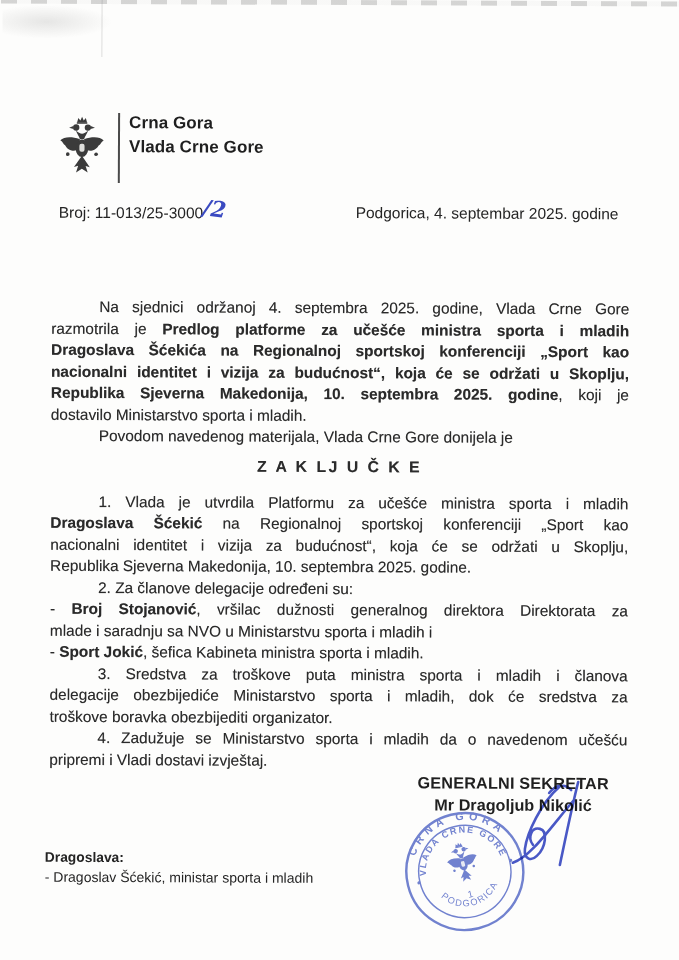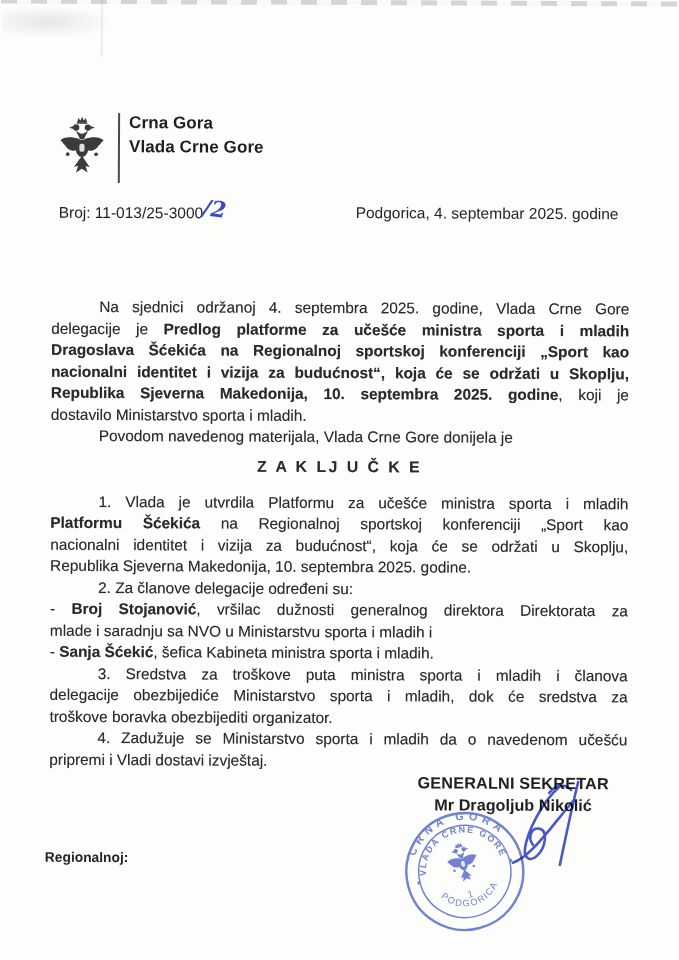--- a/index.html
+++ b/index.html
@@ -93,42 +93,42 @@
   </div>
 
   <div class="broj"><span>Broj: 11-013/25-3000</span><span class="handwritten">/2</span></div>
 
   <div class="dateline">Podgorica, 4. septembar 2025. godine</div>
 
   <div class="doc-body">
 
     <div>
       <div class="line j ind">Na sjednici održanoj 4. septembra 2025. godine, Vlada Crne Gore</div>
-      <div class="line j"><span>delegacije je </span><span class="b">Predlog platforme za učešće ministra sporta i mladih</span></div>
+      <div class="line j"><span>razmotrila je </span><span class="b">Predlog platforme za učešće ministra sporta i mladih</span></div>
       <div class="line j b">Dragoslava Šćekića na Regionalnoj sportskoj konferenciji „Sport kao</div>
       <div class="line j b">nacionalni identitet i vizija za budućnost“, koja će se održati u Skoplju,</div>
       <div class="line j"><span class="b">Republika Sjeverna Makedonija, 10. septembra 2025. godine</span><span>, koji je</span></div>
       <div class="line">dostavilo Ministarstvo sporta i mladih.</div>
       <div class="line ind">Povodom navedenog materijala, Vlada Crne Gore donijela je</div>
     </div>
 
     <div class="heading">Z A K LJ U Č K E</div>
 
     <div>
       <div class="line j ind">1. Vlada je utvrdila Platformu za učešće ministra sporta i mladih</div>
-      <div class="line j"><span class="b">Platformu Šćekića</span><span> na Regionalnoj sportskoj konferenciji „Sport kao</span></div>
+      <div class="line j"><span class="b">Dragoslava Šćekić</span><span> na Regionalnoj sportskoj konferenciji „Sport kao</span></div>
       <div class="line j">nacionalni identitet i vizija za budućnost“, koja će se održati u Skoplju,</div>
       <div class="line">Republika Sjeverna Makedonija, 10. septembra 2025. godine.</div>
     </div>
 
     <div>
       <div class="line ind">2. Za članove delegacije određeni su:</div>
       <div class="line j"><span>- </span><span class="b">Broj Stojanović</span><span>, vršilac dužnosti generalnog direktora Direktorata za</span></div>
       <div class="line">mlade i saradnju sa NVO u Ministarstvu sporta i mladih i</div>
-      <div class="line"><span>- </span><span class="b">Sanja Šćekić</span><span>, šefica Kabineta ministra sporta i mladih.</span></div>
+      <div class="line"><span>- </span><span class="b">Sport Jokić</span><span>, šefica Kabineta ministra sporta i mladih.</span></div>
     </div>
 
     <div>
       <div class="line j ind">3. Sredstva za troškove puta ministra sporta i mladih i članova</div>
       <div class="line j">delegacije obezbijediće Ministarstvo sporta i mladih, dok će sredstva za</div>
       <div class="line">troškove boravka obezbijediti organizator.</div>
     </div>
 
     <div>
       <div class="line j ind">4. Zadužuje se Ministarstvo sporta i mladih da o navedenom učešću</div>
@@ -168,16 +168,17 @@
   <svg class="autograph" viewBox="0 0 110 92">
     <g fill="none" stroke="#3a4ac1" stroke-width="2.6" stroke-linecap="round" opacity="0.92">
       <path d="M 76 8 C 58 24, 44 54, 42 70 C 41 80, 48 83, 54 77 C 63 69, 65 52, 57 50 C 49 48, 44 58, 50 66"></path>
       <path d="M 95 3 C 89 27, 83 57, 77 86"></path>
       <path d="M 30 84 C 48 78, 68 48, 90 22"></path>
       <path d="M 66 14 C 72 6, 82 4, 88 11"></path>
     </g>
   </svg>
 
   <div class="footer">
-    <div class="lbl">Regionalnoj:</div>
+    <div class="lbl">Dragoslava:</div>
+    <div>- Dragoslav Šćekić, ministar sporta i mladih</div>
   </div>
 
 </div>
 
 </body></html>

